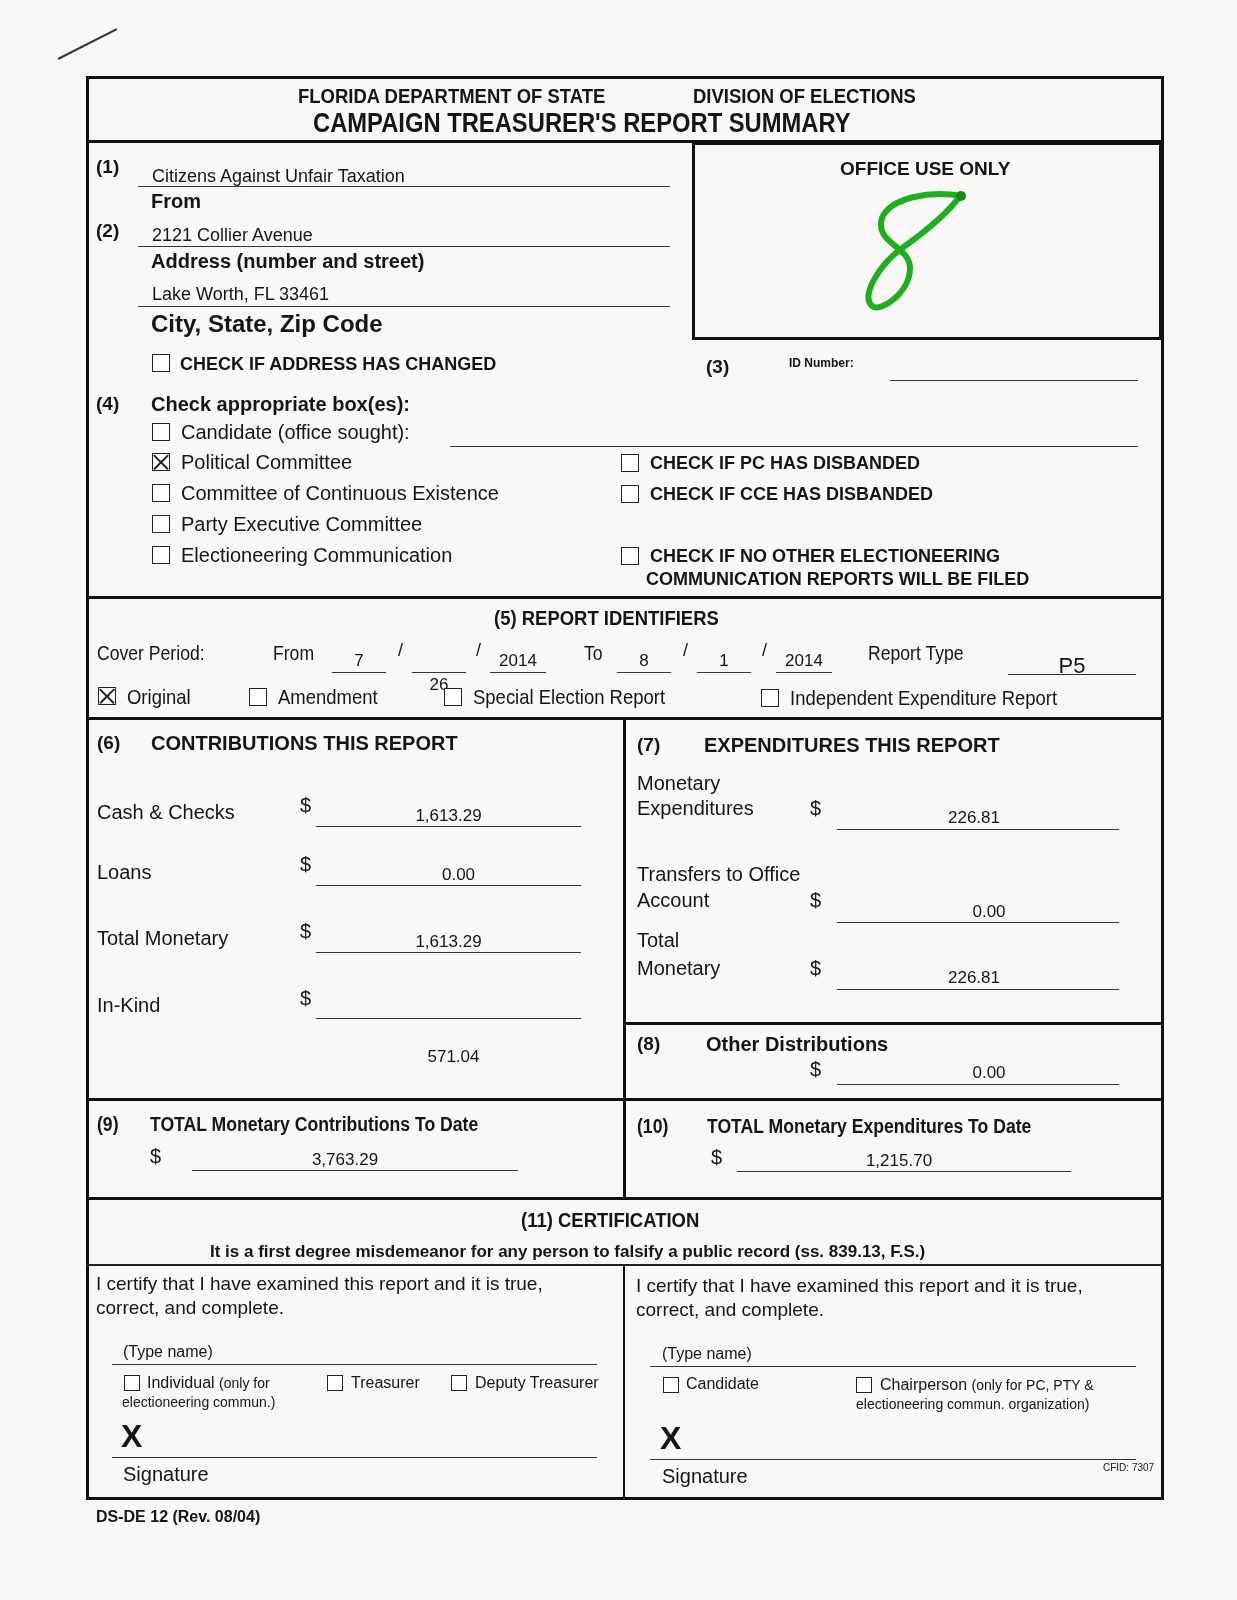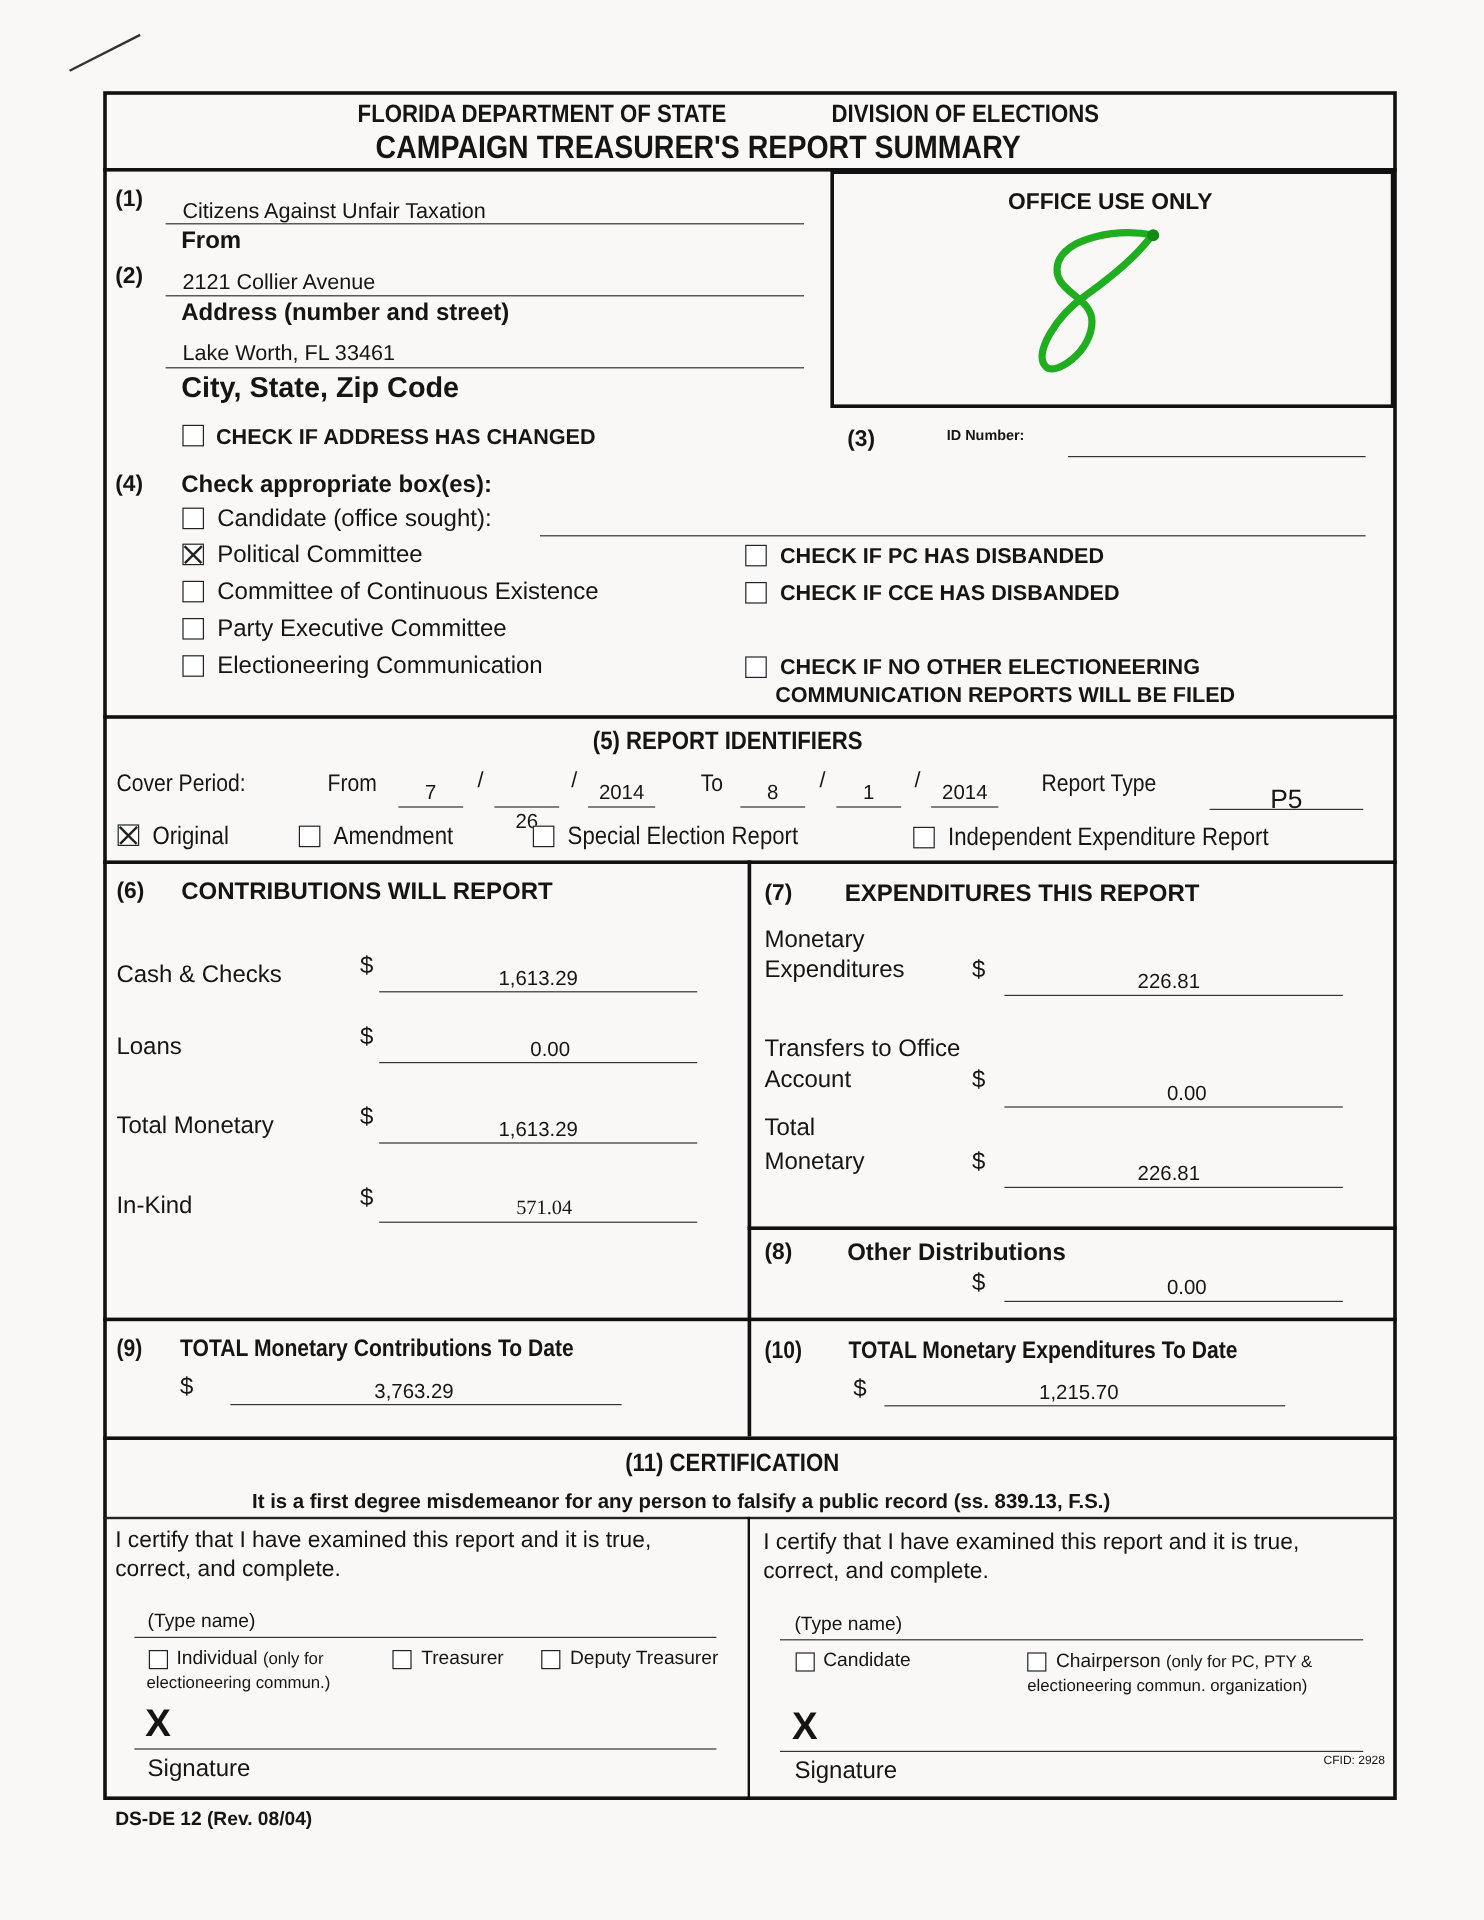--- a/index.html
+++ b/index.html
@@ -127,40 +127,40 @@
 <div class="txt cond" style="left:278px; top:685px; font-size:21px;">Amendment</div>
 <div class="cb" style="left:444px; top:688px;"></div>
 <div class="txt cond" style="left:473px; top:685px; font-size:21px;">Special Election Report</div>
 <div class="cb" style="left:761px; top:689px;"></div>
 <div class="txt cond" style="left:790px; top:686px; font-size:21px;">Independent Expenditure Report</div>
 
 <div class="hline" style="left:86px; top:717px; width:1078px;"></div>
 <div class="vline" style="left:623px; top:717px; height:480px;"></div>
 
 <div class="txt b" style="left:97px; top:732px; font-size:19px;">(6)</div>
-<div class="txt b" style="left:151px; top:732px; font-size:20px;">CONTRIBUTIONS WILL REPORT</div>
+<div class="txt b" style="left:151px; top:732px; font-size:20px;">CONTRIBUTIONS THIS REPORT</div>
 
 <div class="txt" style="left:97px; top:801px; font-size:20px;">Cash &amp; Checks</div>
 <div class="txt" style="left:300px; top:794px; font-size:20px;">$</div>
 <div class="val" style="left:316px; top:806px; width:265px;">1,613.29</div>
 <div class="thin" style="left:316px; top:826px; width:265px;"></div>
 
 <div class="txt" style="left:97px; top:861px; font-size:20px;">Loans</div>
 <div class="txt" style="left:300px; top:853px; font-size:20px;">$</div>
 <div class="val" style="left:316px; top:865px; width:265px; padding-left:20px; box-sizing:border-box;">0.00</div>
 <div class="thin" style="left:316px; top:885px; width:265px;"></div>
 
 <div class="txt" style="left:97px; top:927px; font-size:20px;">Total Monetary</div>
 <div class="txt" style="left:300px; top:920px; font-size:20px;">$</div>
 <div class="val" style="left:316px; top:932px; width:265px;">1,613.29</div>
 <div class="thin" style="left:316px; top:952px; width:265px;"></div>
 
 <div class="txt" style="left:97px; top:994px; font-size:20px;">In-Kind</div>
 <div class="txt" style="left:300px; top:987px; font-size:20px;">$</div>
-<div class="val" style="left:316px; top:997px; width:265px; padding-left:10px; box-sizing:border-box;font-family:Liberation Serif, serif;">571.04</div>
+<div class="val" style="left:316px; top:1047px; width:265px; padding-left:10px; box-sizing:border-box;">571.04</div>
 <div class="thin" style="left:316px; top:1018px; width:265px;"></div>
 
 <div class="txt b" style="left:637px; top:734px; font-size:19px;">(7)</div>
 <div class="txt b" style="left:704px; top:734px; font-size:20px;">EXPENDITURES THIS REPORT</div>
 
 <div class="txt" style="left:637px; top:772px; font-size:20px;">Monetary</div>
 <div class="txt" style="left:637px; top:797px; font-size:20px;">Expenditures</div>
 <div class="txt" style="left:810px; top:797px; font-size:20px;">$</div>
 <div class="val" style="left:837px; top:808px; width:282px; padding-right:8px; box-sizing:border-box;">226.81</div>
 <div class="thin" style="left:837px; top:829px; width:282px;"></div>
@@ -230,15 +230,15 @@
 
 <div class="cb sm" style="left:663px; top:1377px;"></div>
 <div class="txt" style="left:686px; top:1375px; font-size:16px;">Candidate</div>
 <div class="cb sm" style="left:856px; top:1377px;"></div>
 <div class="txt" style="left:880px; top:1376px; font-size:16px;"><span>Chairperson</span> <span style="font-size:14px;">(only for PC, PTY &amp;</span></div>
 <div class="txt" style="left:856px; top:1396px; font-size:14px;">electioneering commun. organization)</div>
 
 <div class="txt b" style="left:660px; top:1420px; font-size:32px;">X</div>
 <div class="thin" style="left:650px; top:1459px; width:486px;"></div>
 <div class="txt" style="left:662px; top:1465px; font-size:20px;">Signature</div>
-<div class="txt" style="left:1103px; top:1462px; font-size:10px;">CFID: 2928</div>
+<div class="txt" style="left:1103px; top:1462px; font-size:10px;">CFID: 7307</div>
 
 <div class="txt b" style="left:96px; top:1508px; font-size:16px;">DS-DE 12 (Rev. 08/04)</div>
 
 </body></html>

